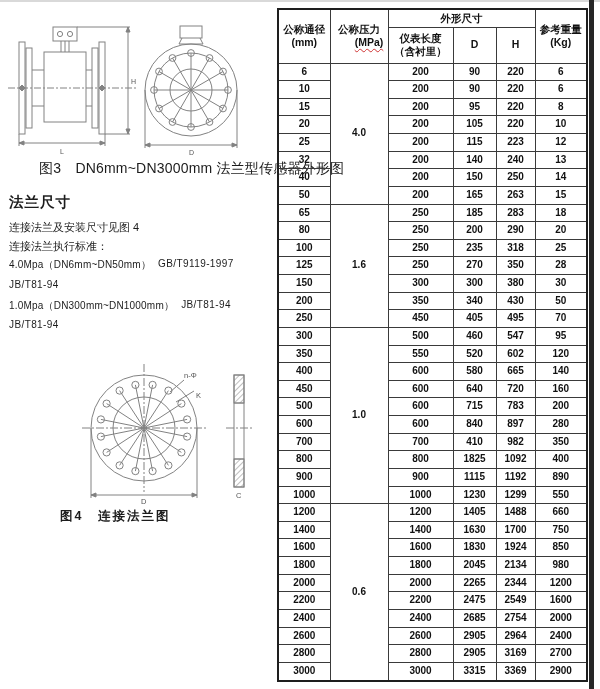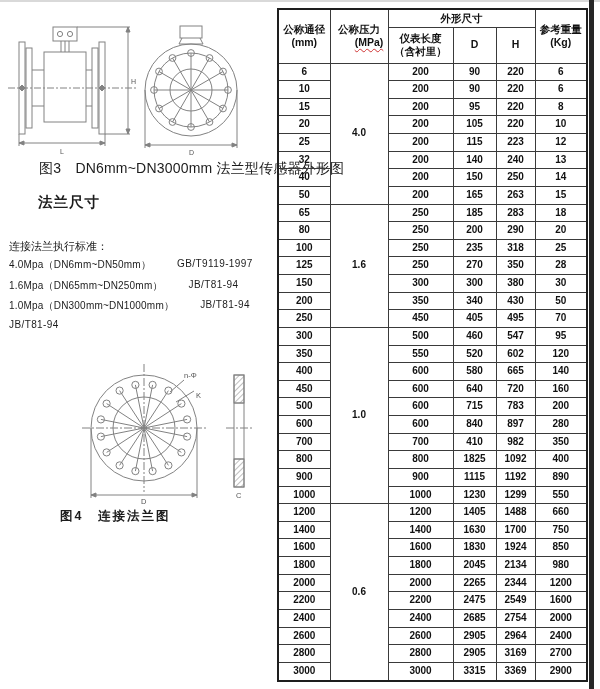--- a/index.html
+++ b/index.html
@@ -7,24 +7,24 @@
     position:relative;width:600px;height:689px;background:#ffffff;
     font-family:"Liberation Sans","DejaVu Sans",sans-serif;color:#1c1c1c;
     overflow:hidden;margin:0 auto;
   }
   .page::before{content:"";position:absolute;left:0;top:0;width:600px;height:2px;background:#d9d9d9;}
   .right-edge{position:absolute;top:0;left:589px;width:5px;height:689px;background:#262626;}
 
   
   .fig3-svg{position:absolute;left:6px;top:24px;}
   .fig3-caption{position:absolute;left:39px;top:160px;font-size:14px;letter-spacing:0.2px;white-space:nowrap;}
-  .flange-heading{position:absolute;left:9px;top:193px;font-size:14.5px;font-weight:bold;letter-spacing:1px;margin-left:29px;}
+  .flange-heading{position:absolute;left:9px;top:193px;font-size:14.5px;font-weight:bold;letter-spacing:1px;}
   .flange-intro{position:absolute;left:9px;top:220px;font-size:11px;}
   .flange-stdtitle{position:absolute;left:9px;top:239px;font-size:11px;}
-  .std-row{position:absolute;left:9px;font-size:10px;white-space:nowrap;display:flex;gap:26px;letter-spacing:0.2px;}
+  .std-row{position:absolute;left:9px;font-size:10px;white-space:nowrap;display:flex;gap:7px;letter-spacing:0.2px;}
   .std-row .code{letter-spacing:0.4px;}
   .fig4-svg{position:absolute;left:46px;top:336px;}
   .fig4-caption{position:absolute;left:60px;top:508px;font-size:12.5px;font-weight:bold;letter-spacing:2px;}
 
   
   table.spec{
     position:absolute;left:277px;top:8px;width:309px;height:674px;
     border-collapse:collapse;table-layout:fixed;
     font-size:10px;font-weight:bold;text-align:center;color:#111;
   }
@@ -132,28 +132,28 @@
       <path d="M231 121 l-5 -2 l0 4 z" fill="#828282"></path>
     </g>
     <text x="54" y="130" font-size="7">L</text>
     <text x="125" y="60" font-size="7">H</text>
     <text x="183" y="131" font-size="7">D</text>
   </svg>
 
   <div class="fig3-caption">图3　DN6mm~DN3000mm 法兰型传感器外形图</div>
 
   <div class="flange-heading">法兰尺寸</div>
+  <div class="flange-intro">连接法兰及安装尺寸见图 4</div>
   <div class="flange-stdtitle">连接法兰执行标准：</div>
 
   <div class="std-row" style="top:258px">
     <span>4.0Mpa（DN6mm~DN50mm）</span>
     <span class="code">GB/T9119-1997</span>
   </div>
   <div class="std-row" style="top:279px">
-    <span>1.6Mpa（DN65mm~DN250mm）</span>
     <span class="code">JB/T81-94</span>
   </div>
   <div class="std-row" style="top:299px">
     <span>1.0Mpa（DN300mm~DN1000mm）</span>
     <span class="code">JB/T81-94</span>
   </div>
   <div class="std-row" style="top:319px">
     <span class="code">JB/T81-94</span>
   </div>
 

